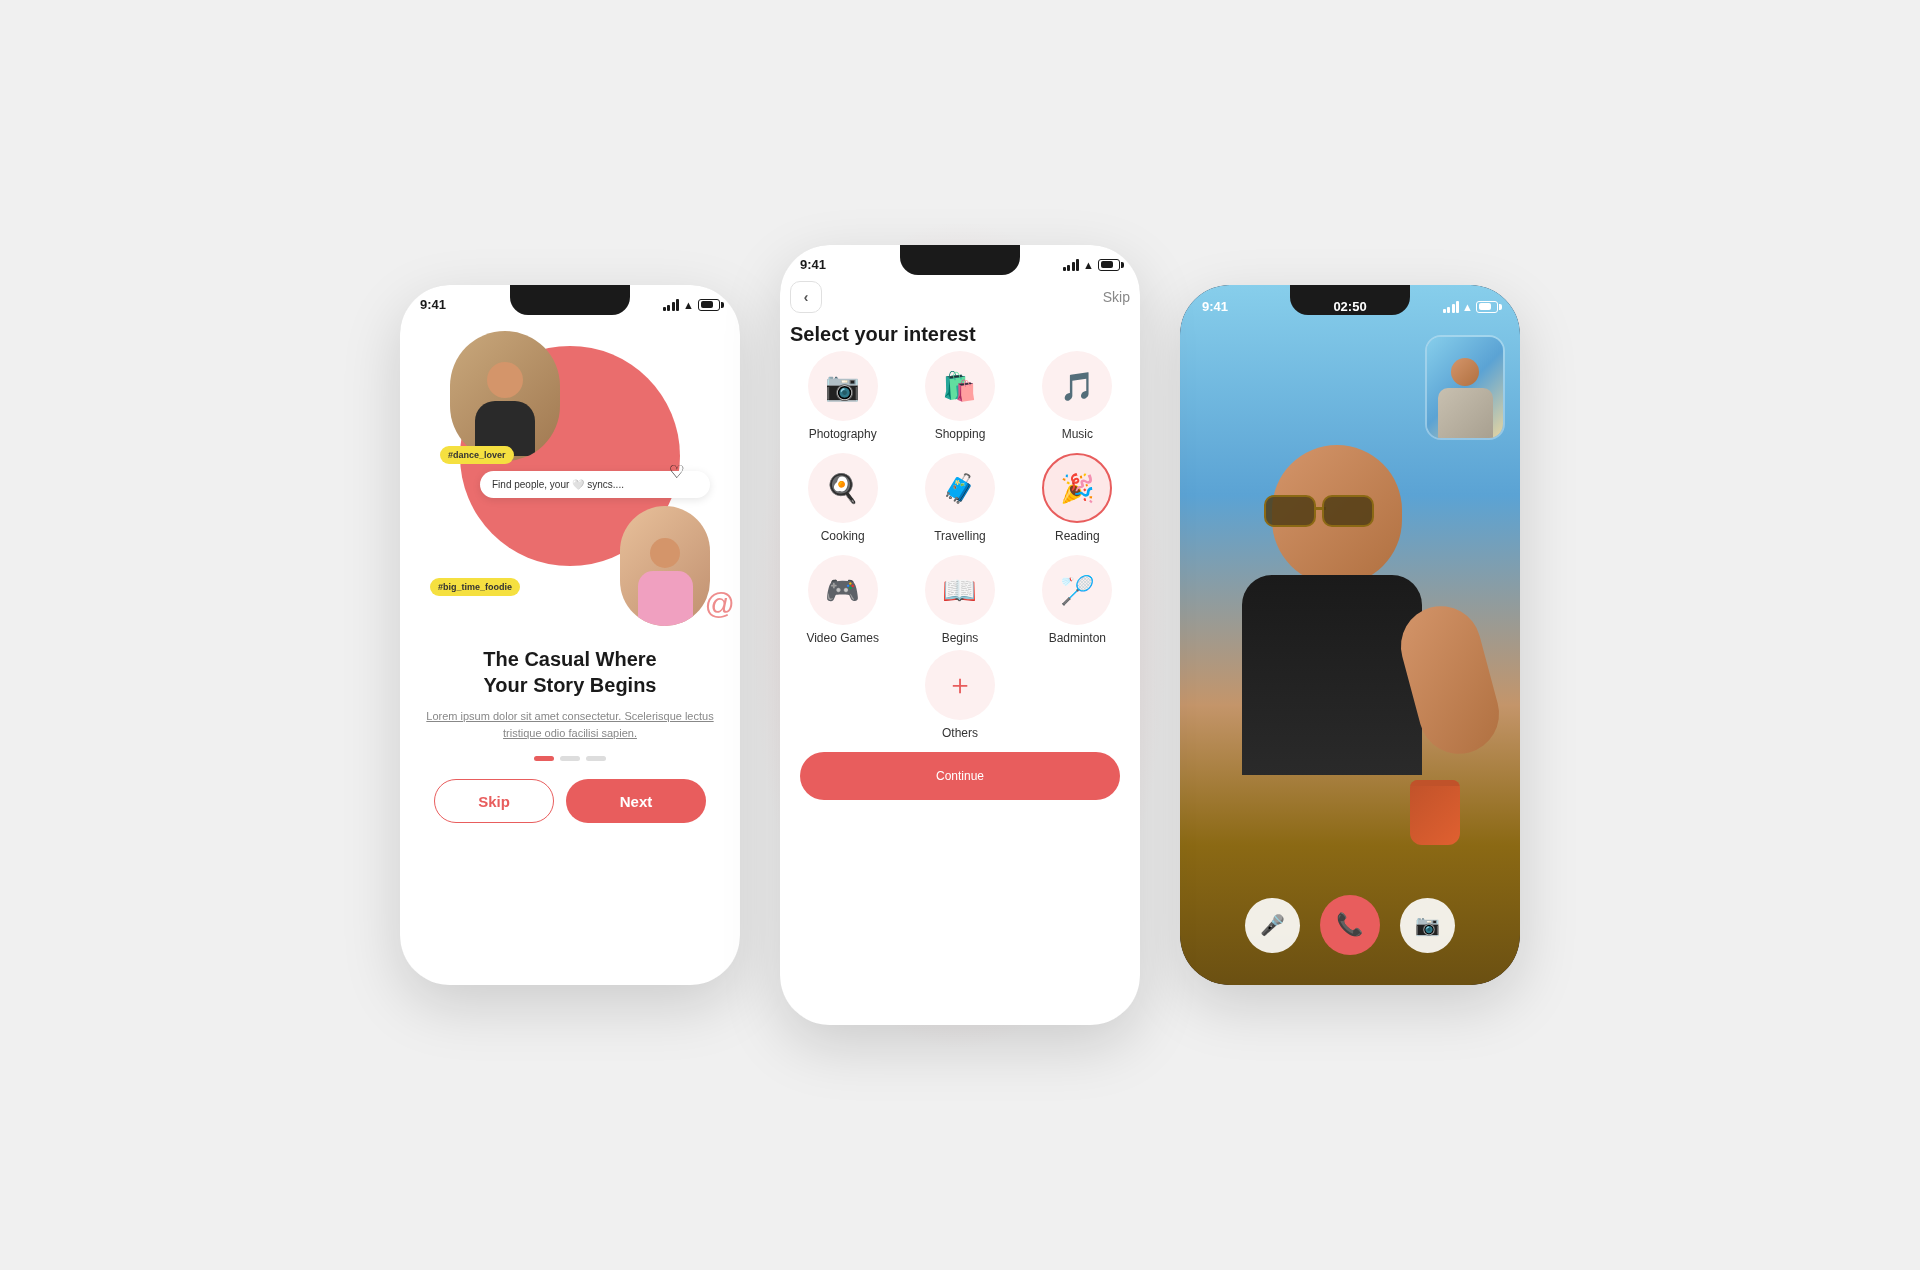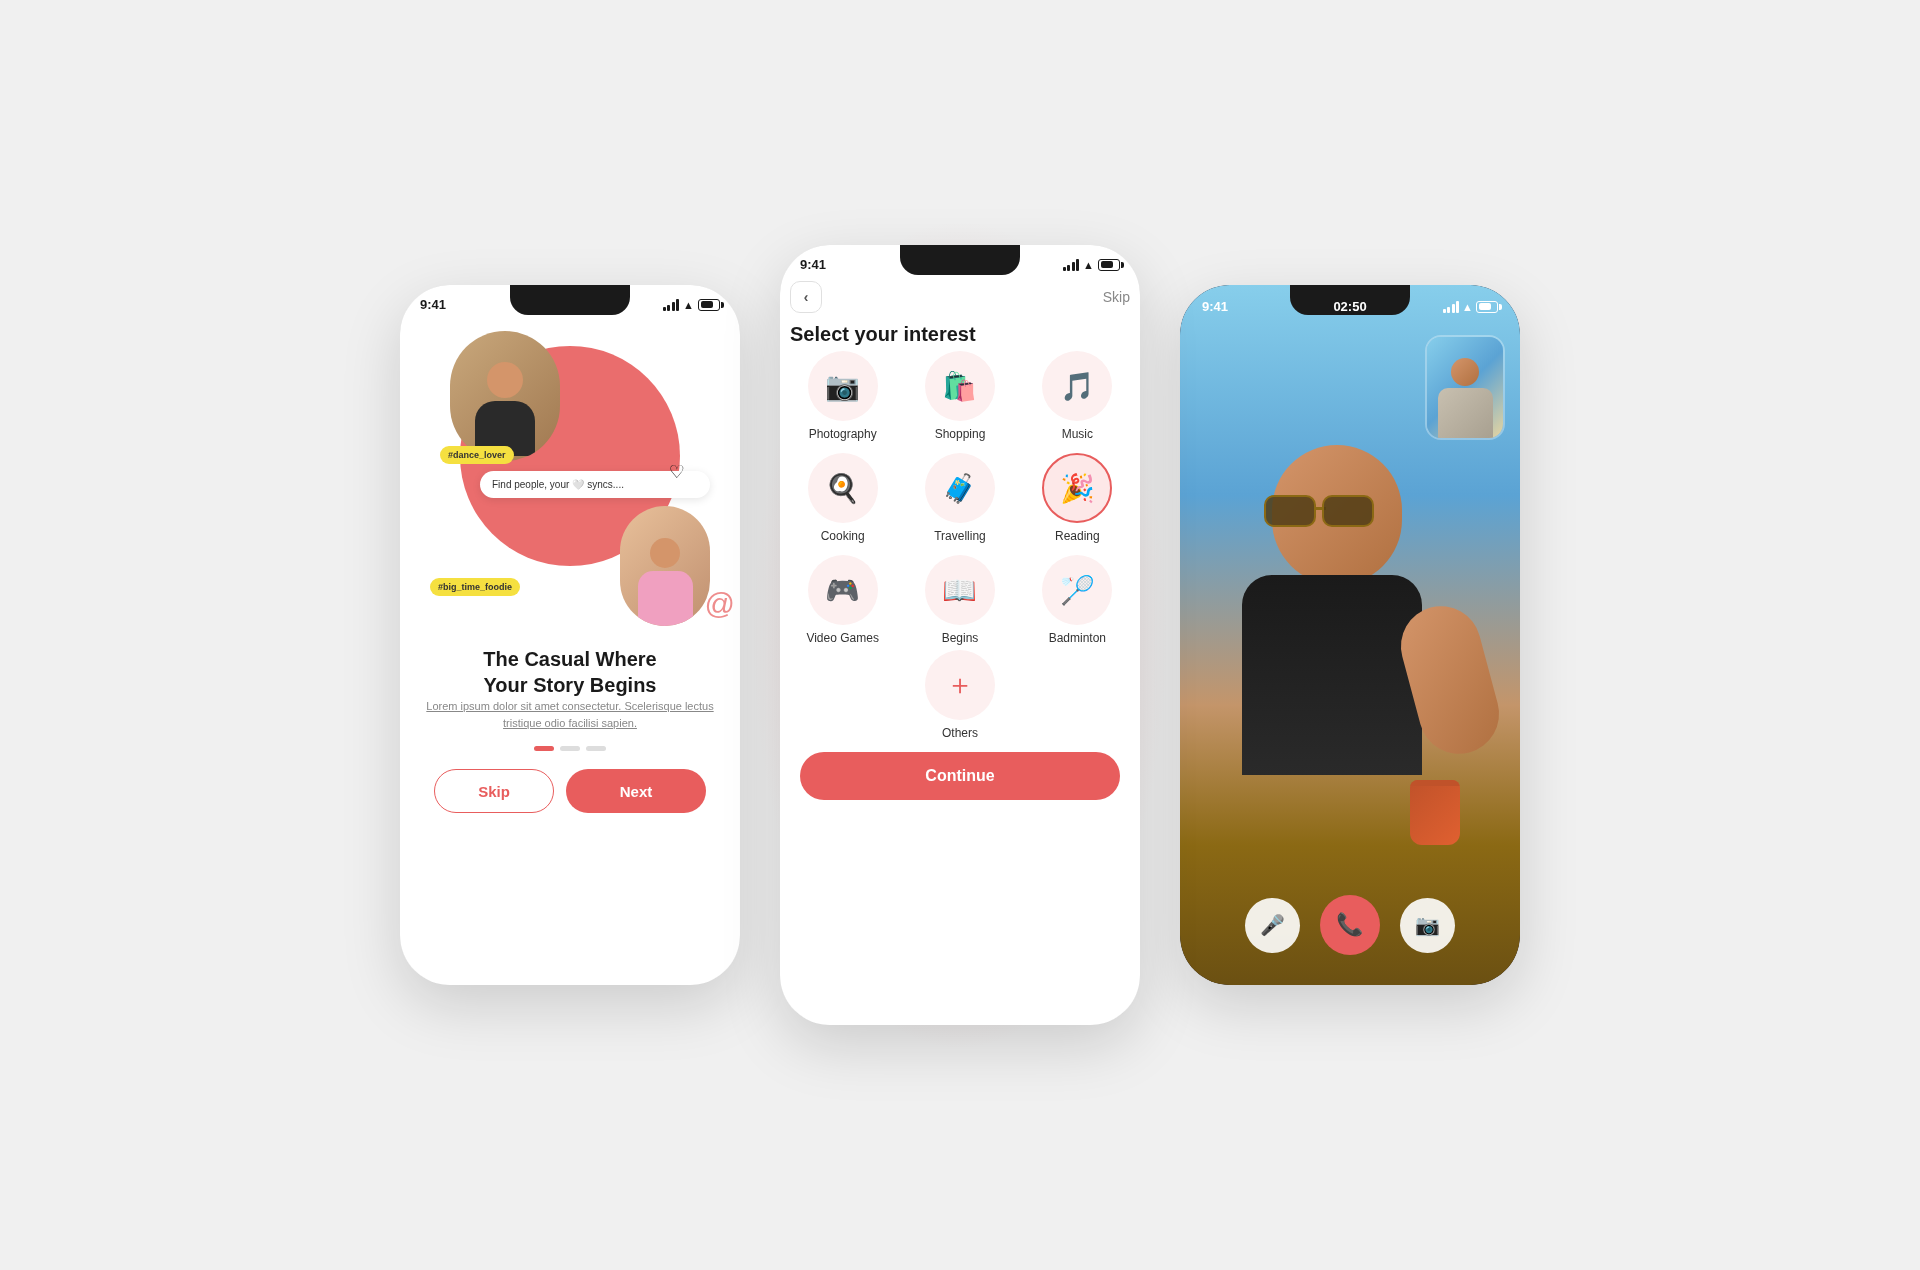--- a/index.html
+++ b/index.html
@@ -215,20 +215,21 @@
     
     .phone1-content {
       padding: 10px 25px 15px;
       text-align: center;
     }
     .phone1-title {
       font-size: 20px;
       font-weight: 800;
       color: #1a1a1a;
       line-height: 1.3;
+      margin-bottom: 10px;
     }
     .phone1-desc {
       font-size: 11px;
       color: #888;
       line-height: 1.5;
       margin-bottom: 15px;
       text-decoration: underline;
     }
     .pagination-dots {
       display: flex;
@@ -393,22 +394,22 @@
     .continue-btn-wrap {
       padding: 12px 20px 15px;
     }
     .btn-continue {
       width: 100%;
       height: 48px;
       border: none;
       border-radius: 24px;
       background: #e85d5d;
       color: #fff;
-      font-size: 16px;
-      font-weight: 700;
+      font-size: 12px;
+      font-weight: 400;
       cursor: pointer;
     }
 
     
     .phone-3 {
       width: 340px;
       height: 700px;
     }
     .video-call-screen {
       width: 100%;

